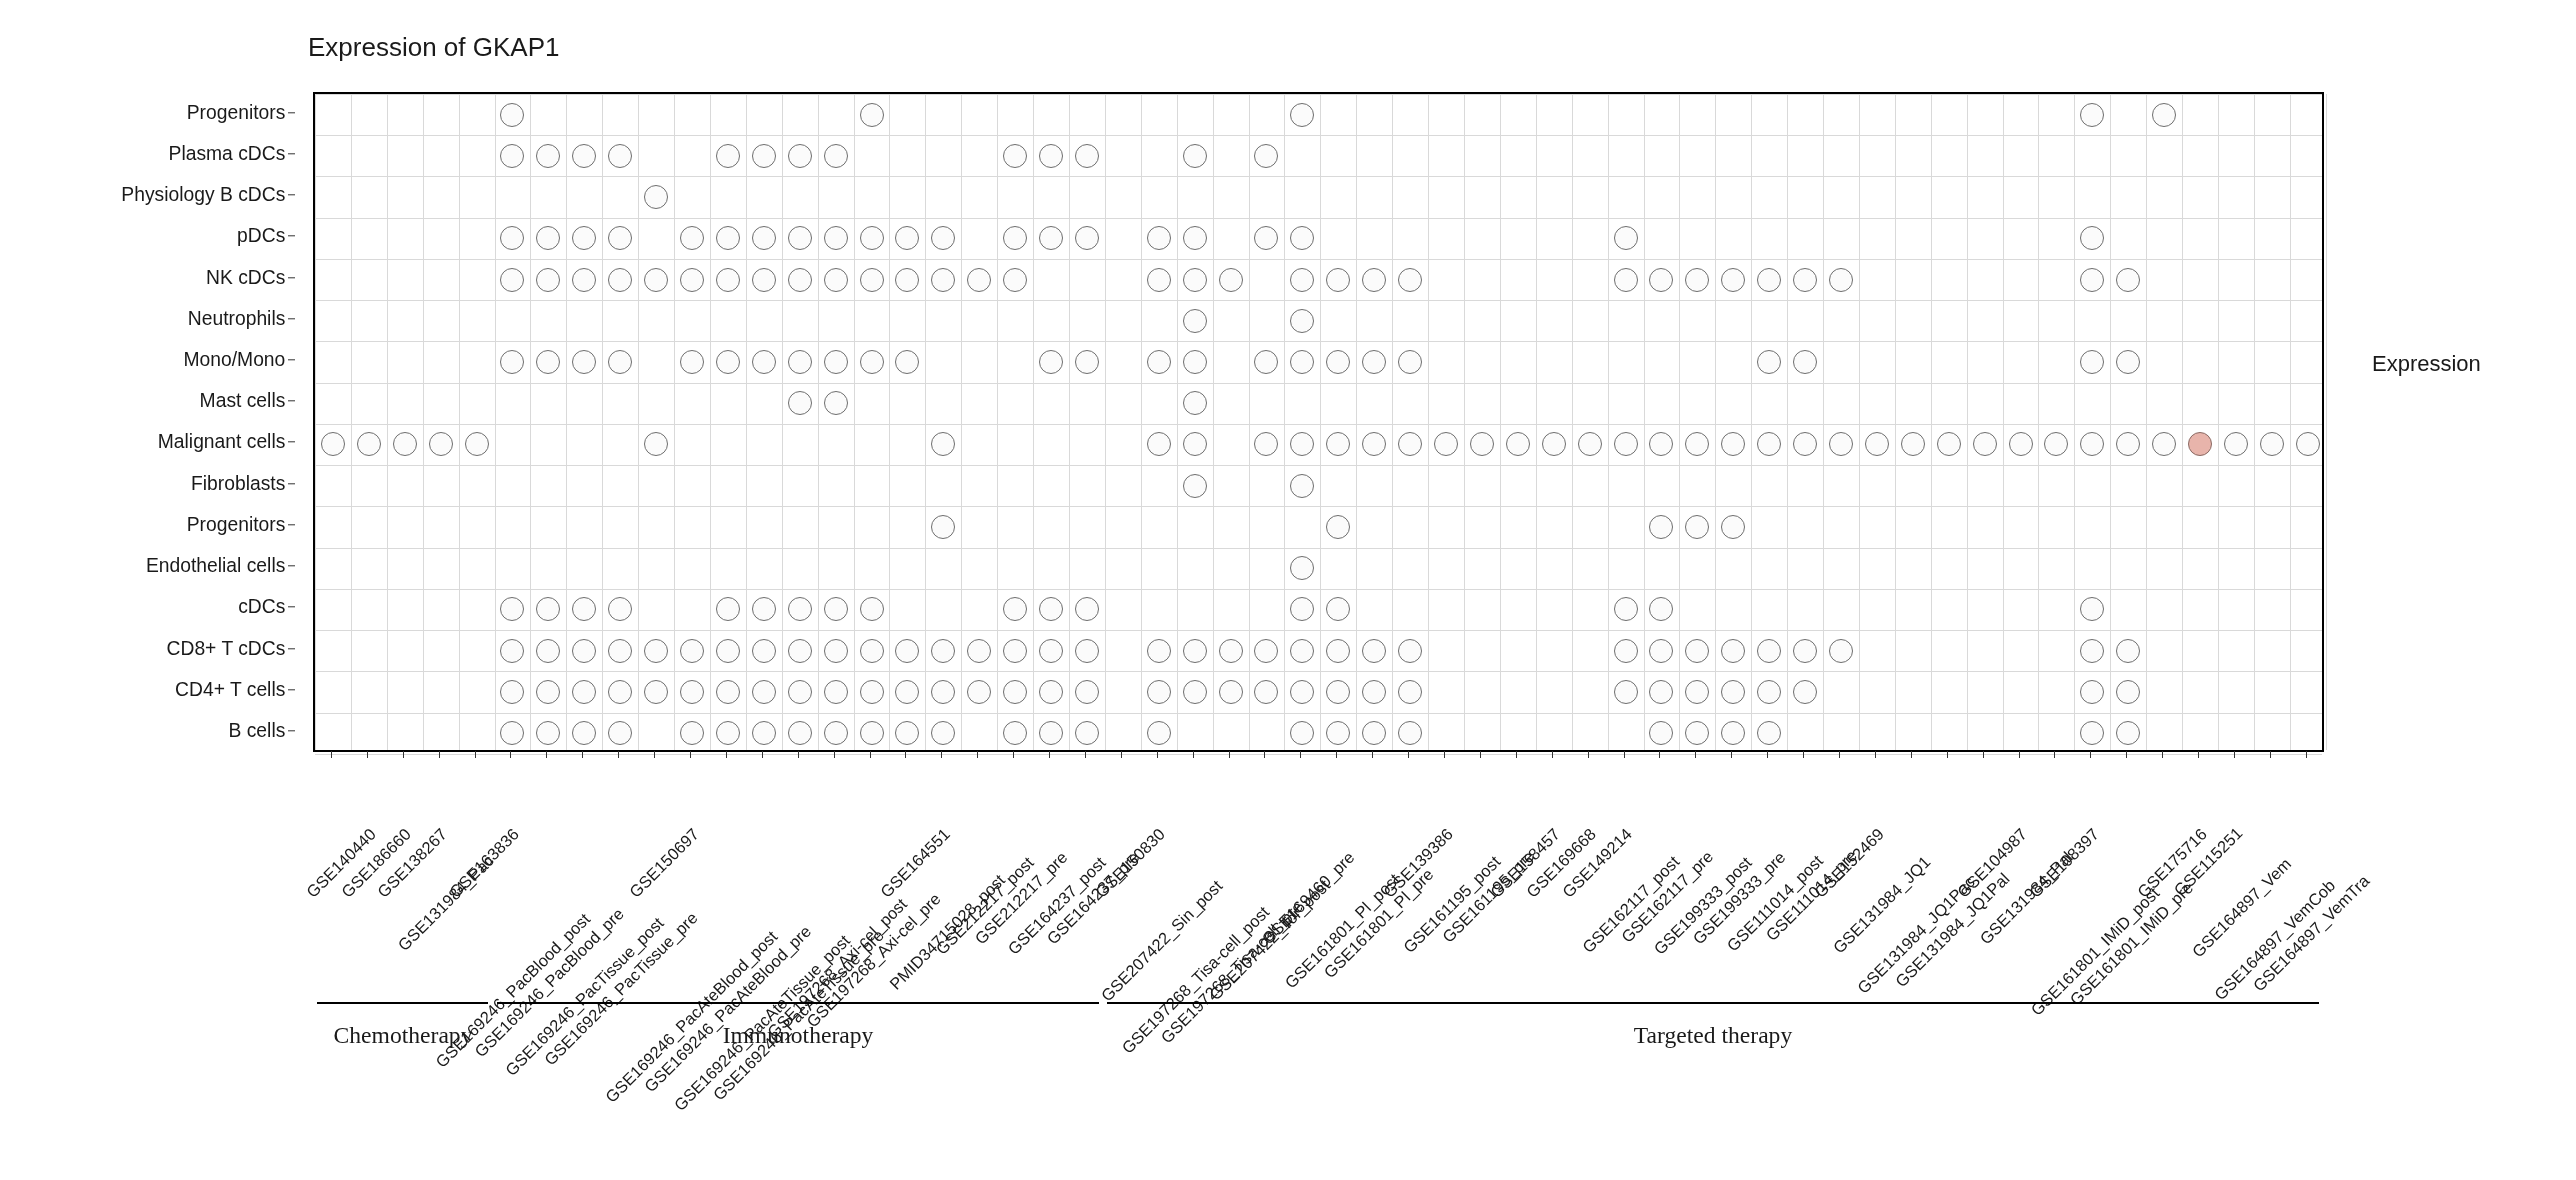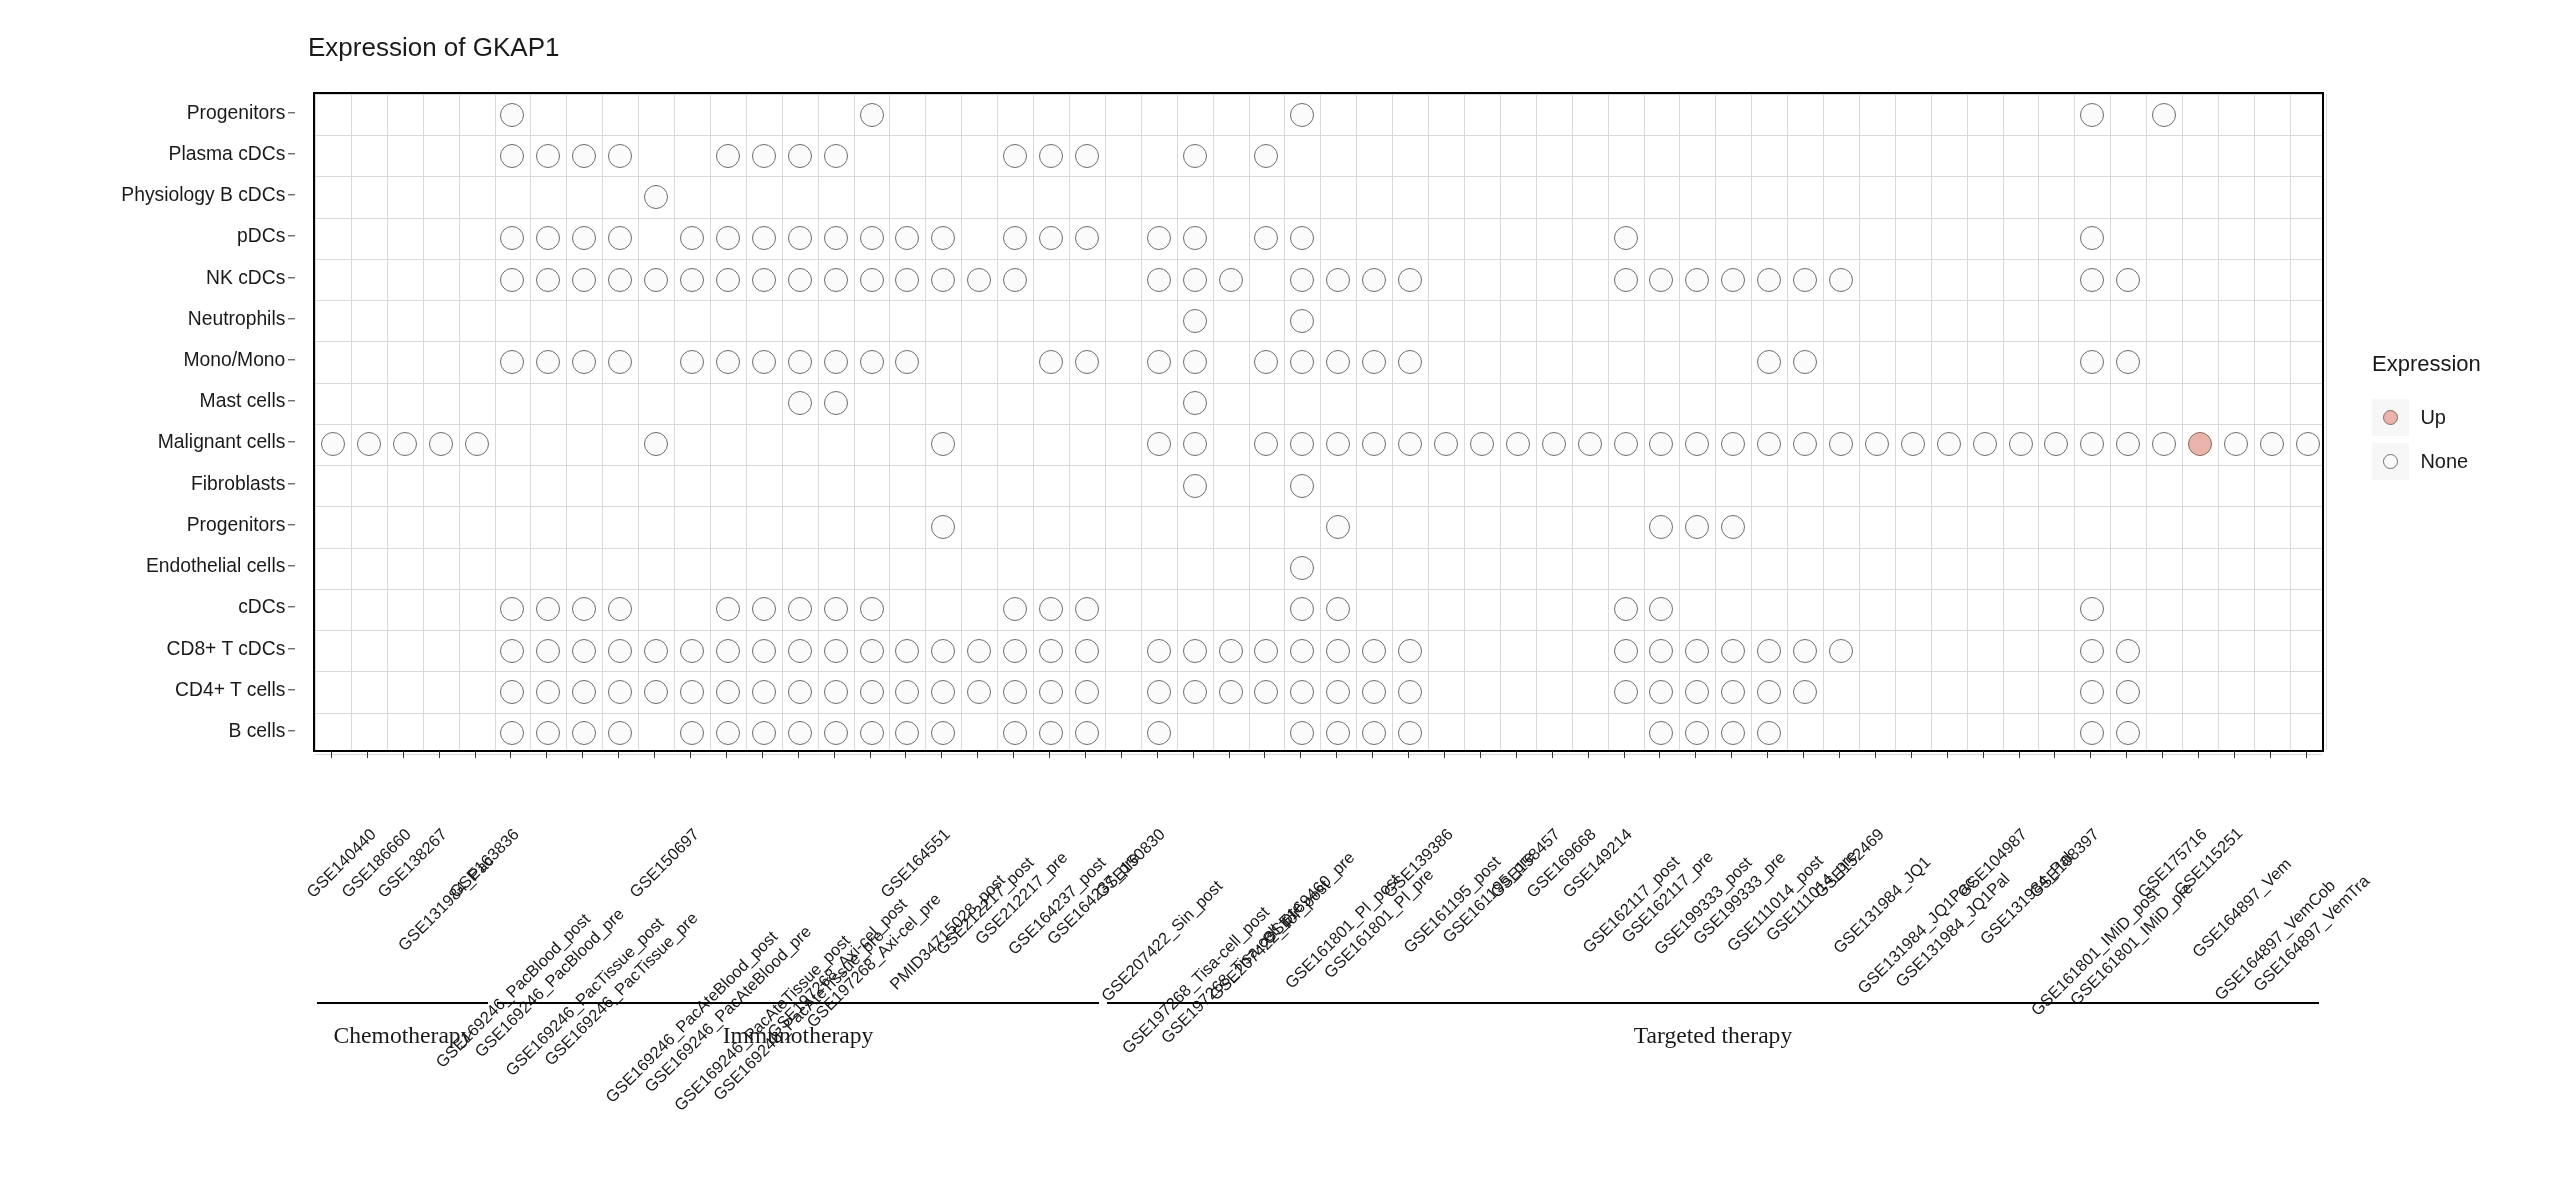--- a/index.html
+++ b/index.html
@@ -683,30 +683,16 @@
       <div class="group-line" style="left: 4.3px; width: 171px;"></div>
       <div class="group-label" style="left: 90px;">Chemotherapy</div>
       <div class="group-line" style="left: 184px; width: 602px;"></div>
       <div class="group-label" style="left: 485px;">Immunotherapy</div>
       <div class="group-line" style="left: 794px; width: 1212px;"></div>
       <div class="group-label" style="left: 1400px;">Targeted therapy</div>
     </div>
 
   <div id="legend">
     <div id="legend-title">Expression</div>
-    <div id="legend-items">
-        <div class="legend-row">
-          <div class="legend-key">
-            <div class="legend-dot up"></div>
-          </div>
-          <div class="legend-label">Up</div>
-        </div>
-        <div class="legend-row">
-          <div class="legend-key">
-            <div class="legend-dot"></div>
-          </div>
-          <div class="legend-label">None</div>
-        </div>
-      </div>
   </div>
 
 </div>
 
 
 </body></html>

